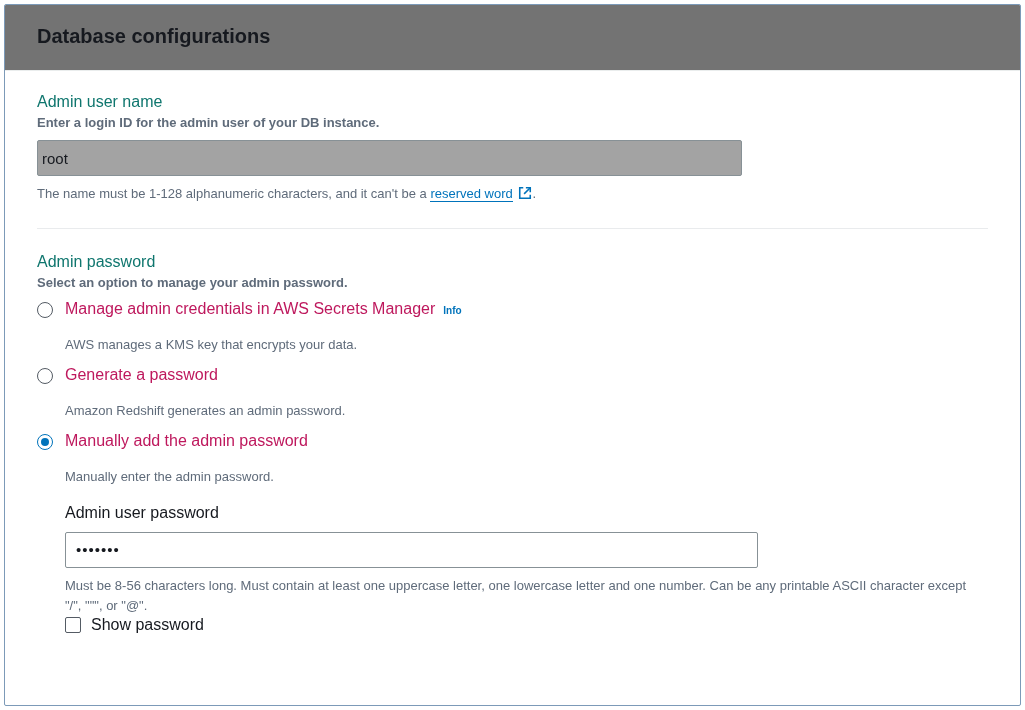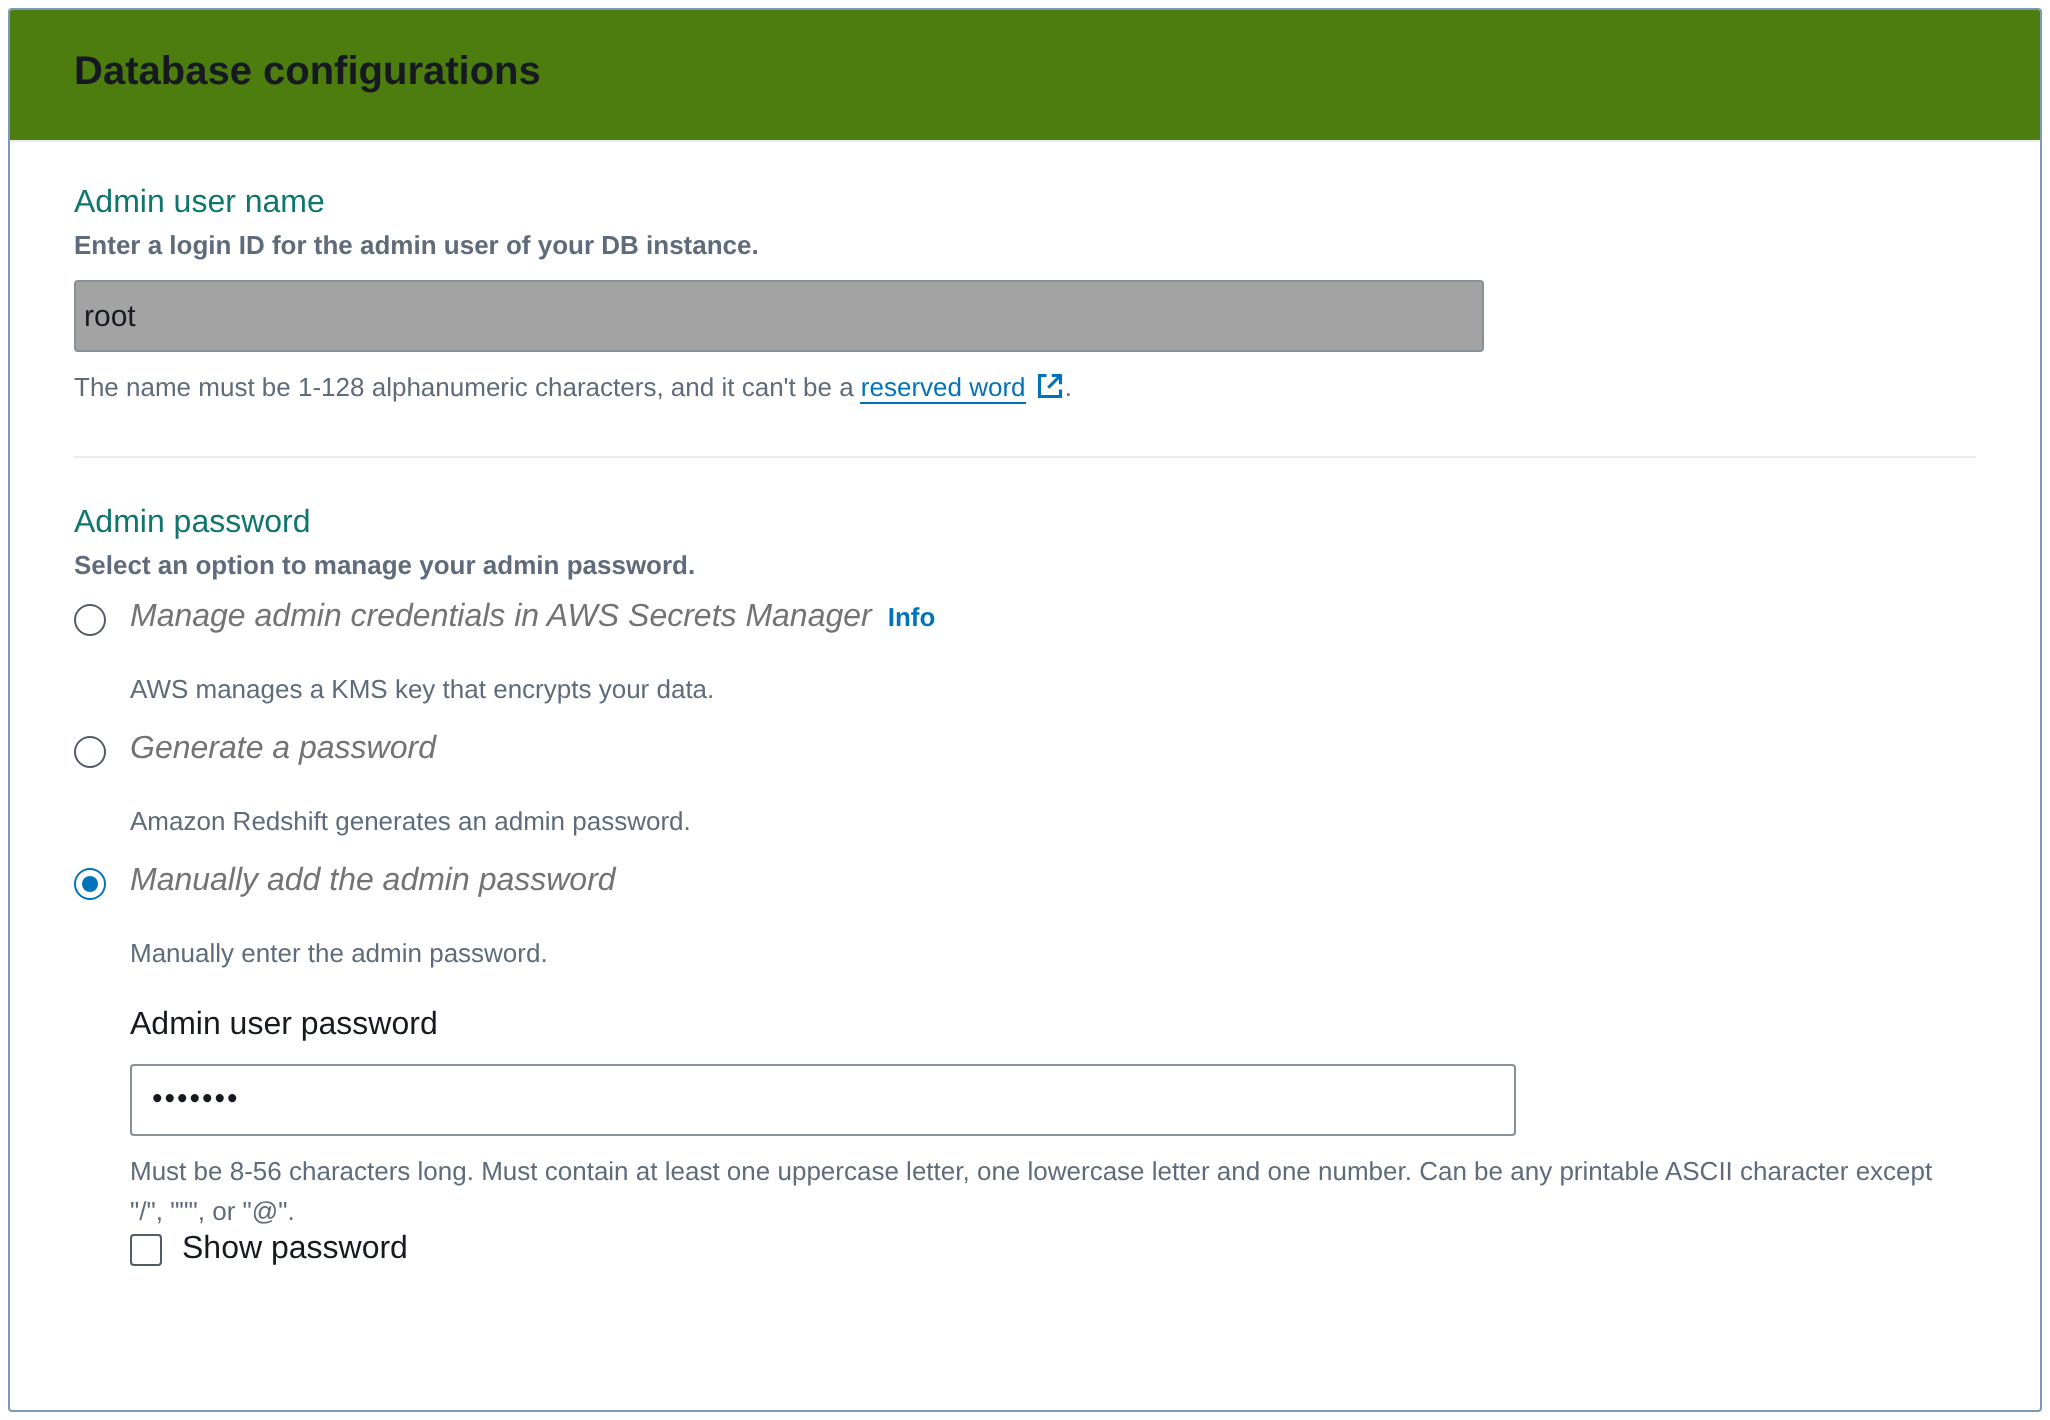--- a/index.html
+++ b/index.html
@@ -15,21 +15,21 @@
     padding: 4px;
   }
   .panel {
     border: 1px solid #7c9ab8;
     border-radius: 2px;
     background: #ffffff;
     height: 702px;
     overflow: hidden;
   }
   .panel-header {
-    background: #4d7c0f;
+    background: #737373;
     padding: 20px 32px 22px 32px;
     border-bottom: 1px solid #eaeded;
   }
   .panel-header h2 {
     font-size: 20px;
     font-weight: 700;
     color: #16191f;
   }
   .panel-body {
     padding: 22px 32px 24px 32px;
@@ -120,25 +120,24 @@
   .opt-body {
     flex: 1 1 auto;
   }
   .opt-title-row {
     display: flex;
     align-items: baseline;
     gap: 8px;
   }
   .opt-title {
     font-size: 16px;
-    color: #737373;
-    font-style: italic;
+    color: #be185d;
   }
   .info-link {
-    font-size: 13px;
+    font-size: 10px;
     font-weight: 700;
     color: #0073bb;
     cursor: pointer;
   }
   .opt-desc {
     font-size: 13px;
     color: #5f6b7a;
     margin-top: 19px;
   }
   .subform {

